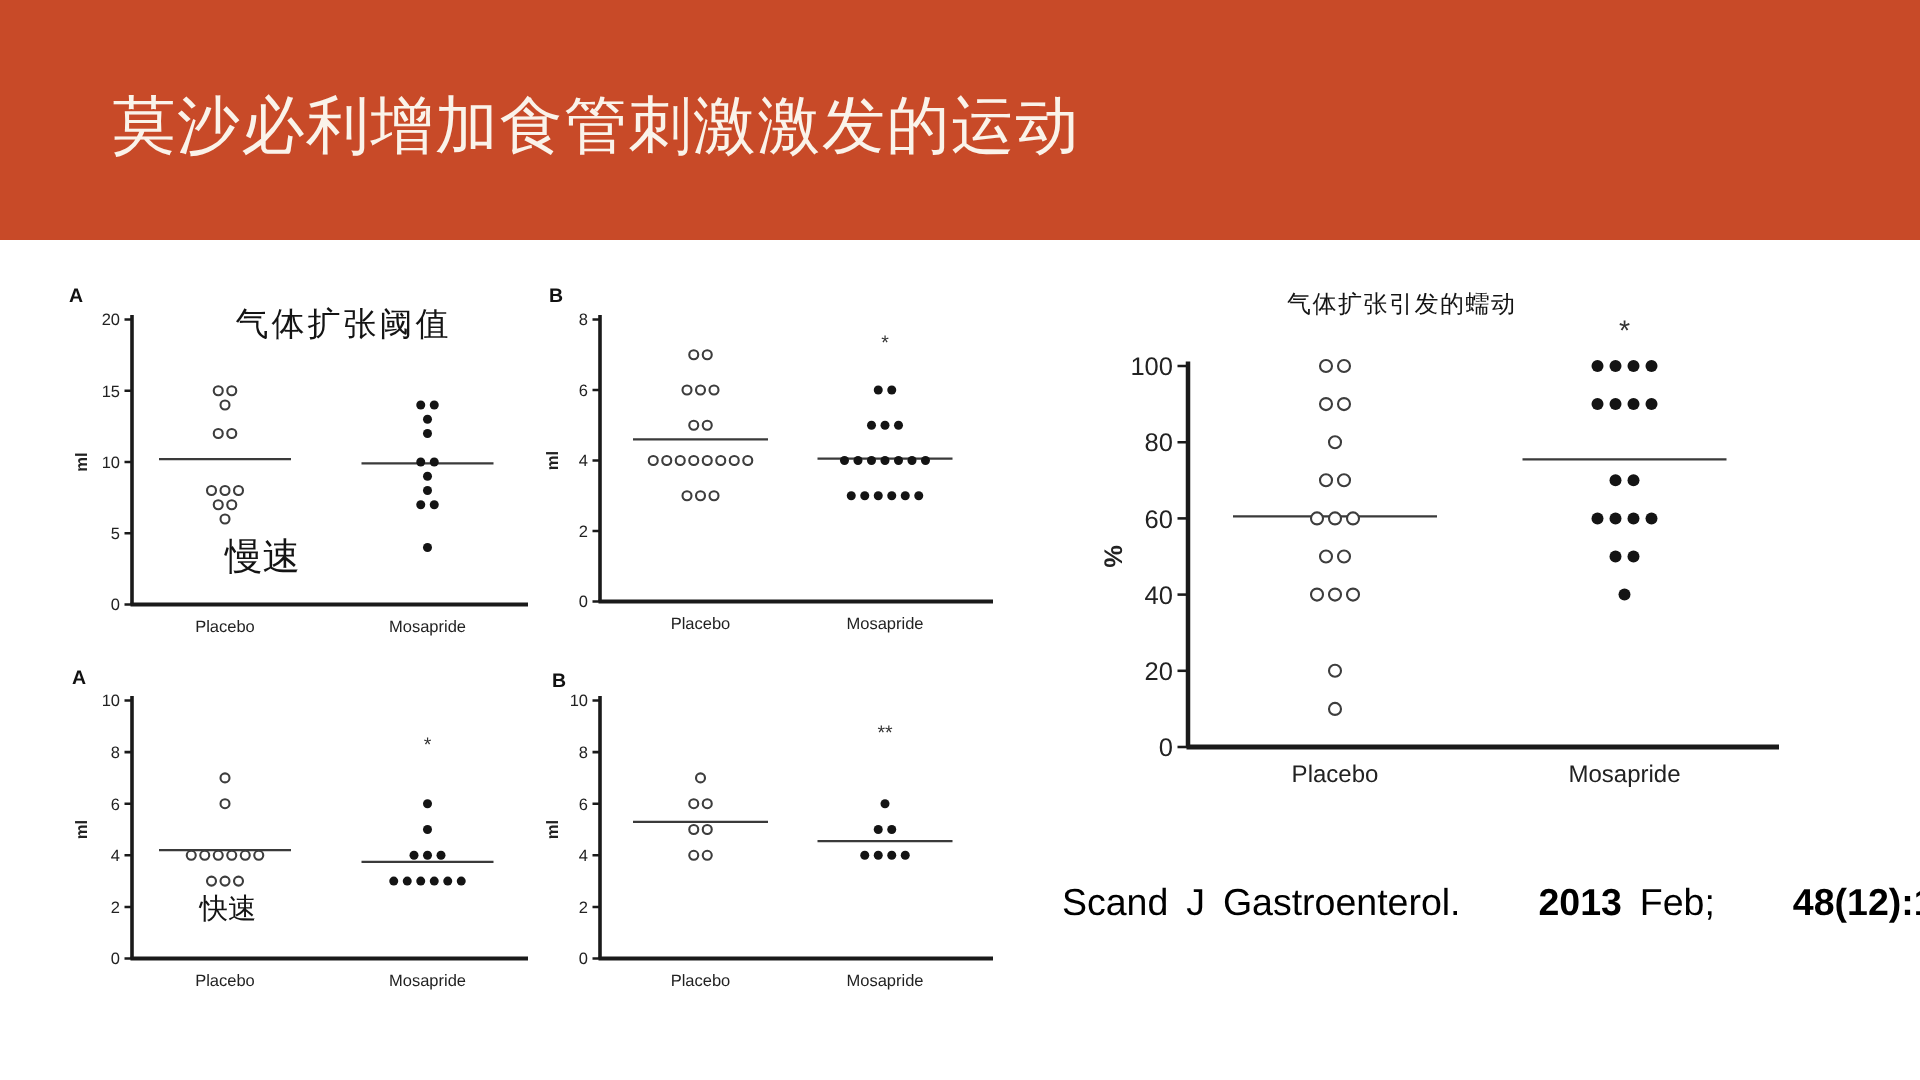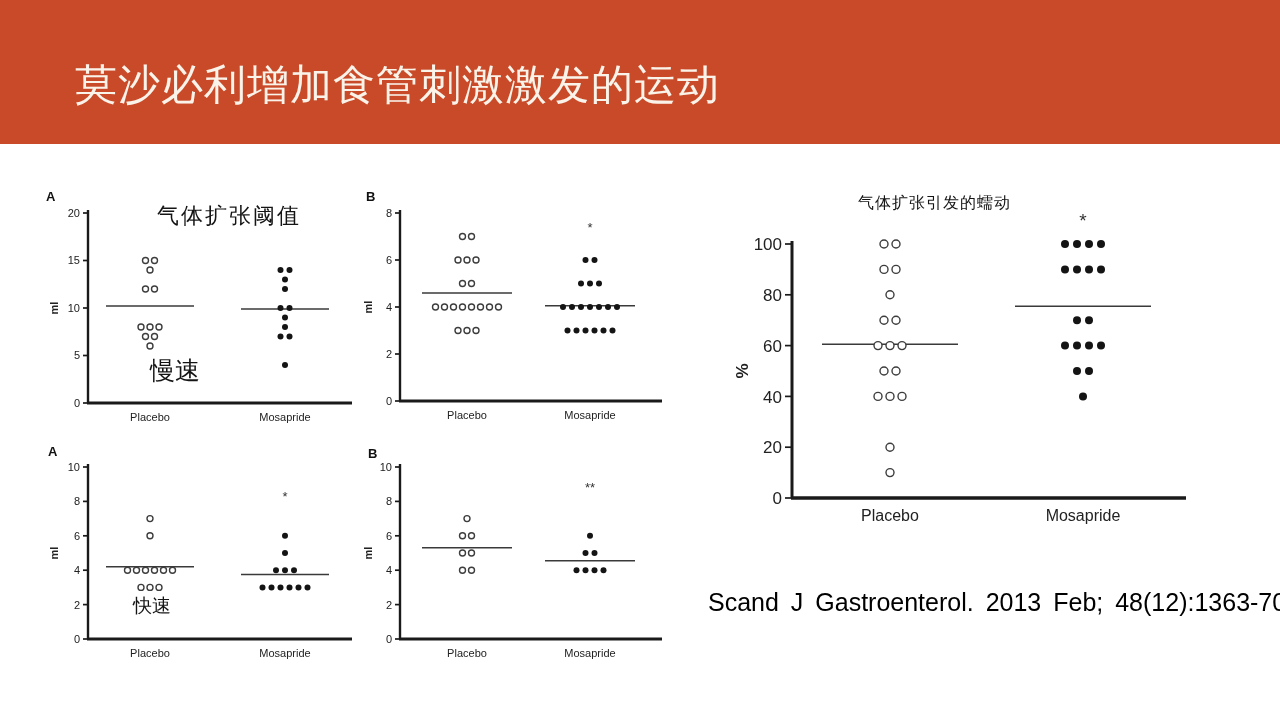--- a/index.html
+++ b/index.html
@@ -1,28 +1,28 @@
 <!DOCTYPE html>
 <html><head>
 <meta charset="utf-8">
 <style>
   html,body{margin:0;padding:0;}
   .slide{position:relative;width:1280px;height:720px;background:#ffffff;overflow:hidden;
          font-family:"Liberation Sans",sans-serif;}
-  .banner{position:absolute;left:0;top:0;width:1280px;height:144px;background:#C84A28;}
+  .banner{position:absolute;left:0;top:0;width:1280px;height:160px;background:#C84A28;}
   .banner h1{position:absolute;left:75px;top:62px;margin:0;font-size:42px;line-height:1.1;
              font-weight:400;color:#FAF3EA;font-family:"Liberation Serif","DejaVu Serif",serif;
              letter-spacing:1px;white-space:nowrap;}
   .chart{position:absolute;}
   svg text{font-family:"Liberation Sans",sans-serif;}
   .overlay{position:absolute;color:#141414;white-space:nowrap;
            font-family:"Liberation Serif","DejaVu Serif",serif;}
   .citation{position:absolute;left:708px;top:588px;font-size:25px;line-height:1.15;color:#000;
             white-space:nowrap;word-spacing:5px;}
-  .citation .b{font-weight:normal;}
+  .citation .b{font-weight:bold;margin-left:40px;}
 </style>
 </head>
 <body>
 
 <div class="slide">
 
   <header class="banner" style="background: rgb(200, 74, 40);">
     <h1 style="color: rgb(250, 243, 234);">莫沙必利增加食管刺激激发的运动</h1>
   </header>
 

